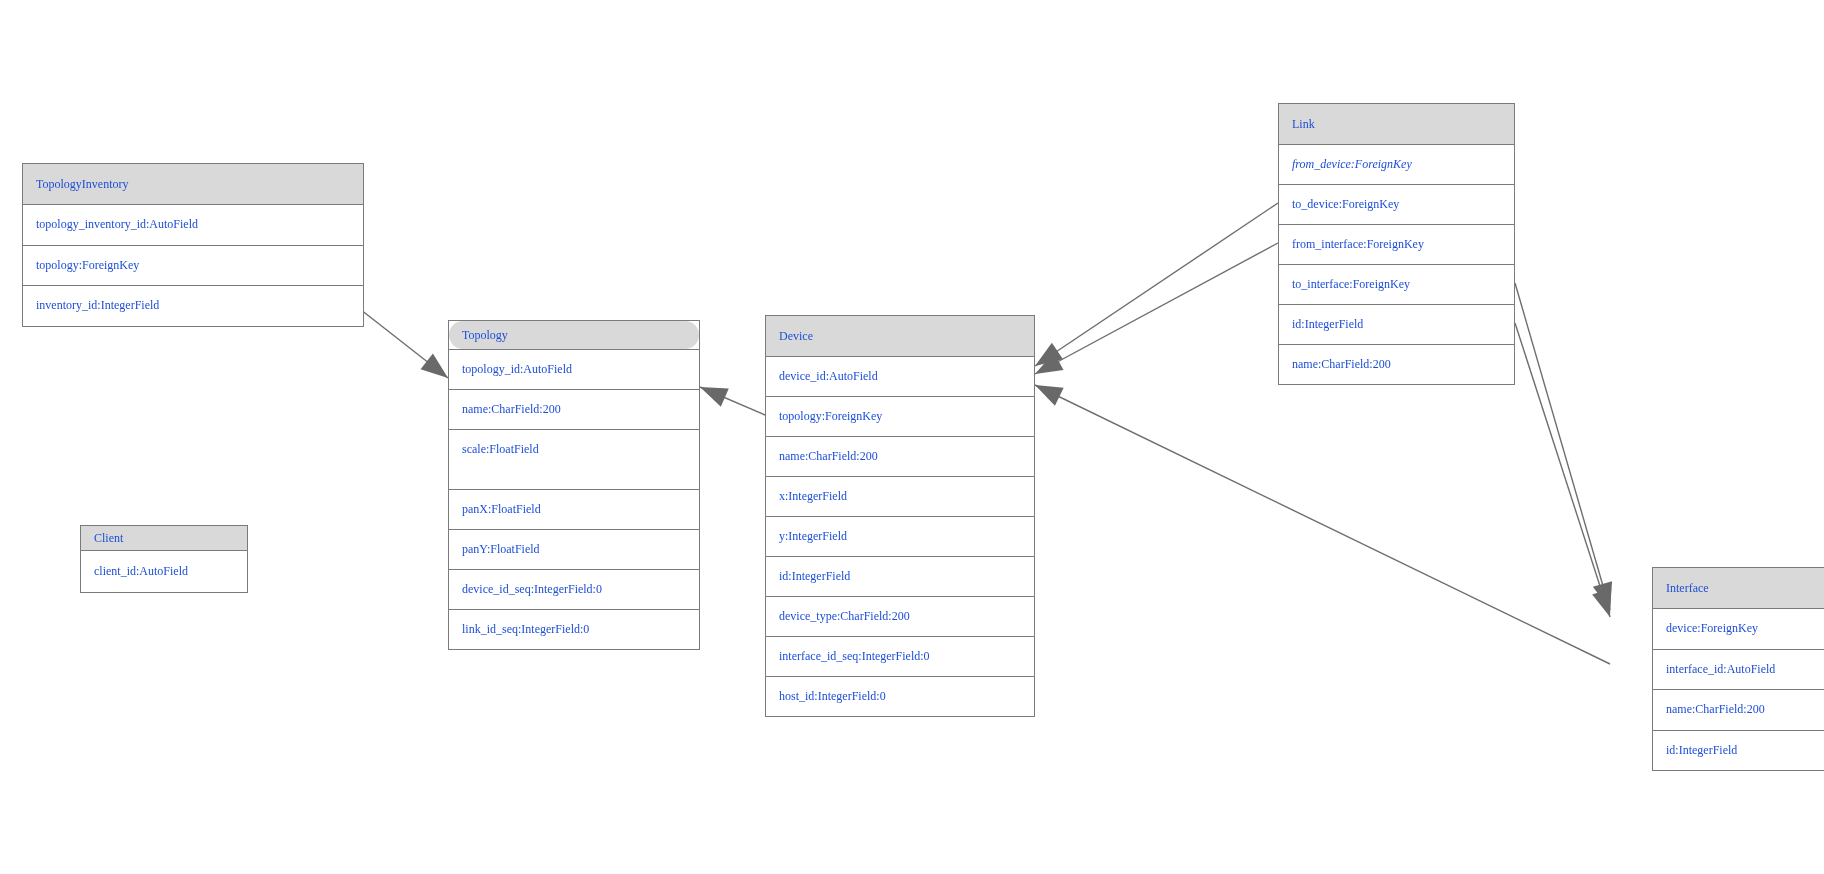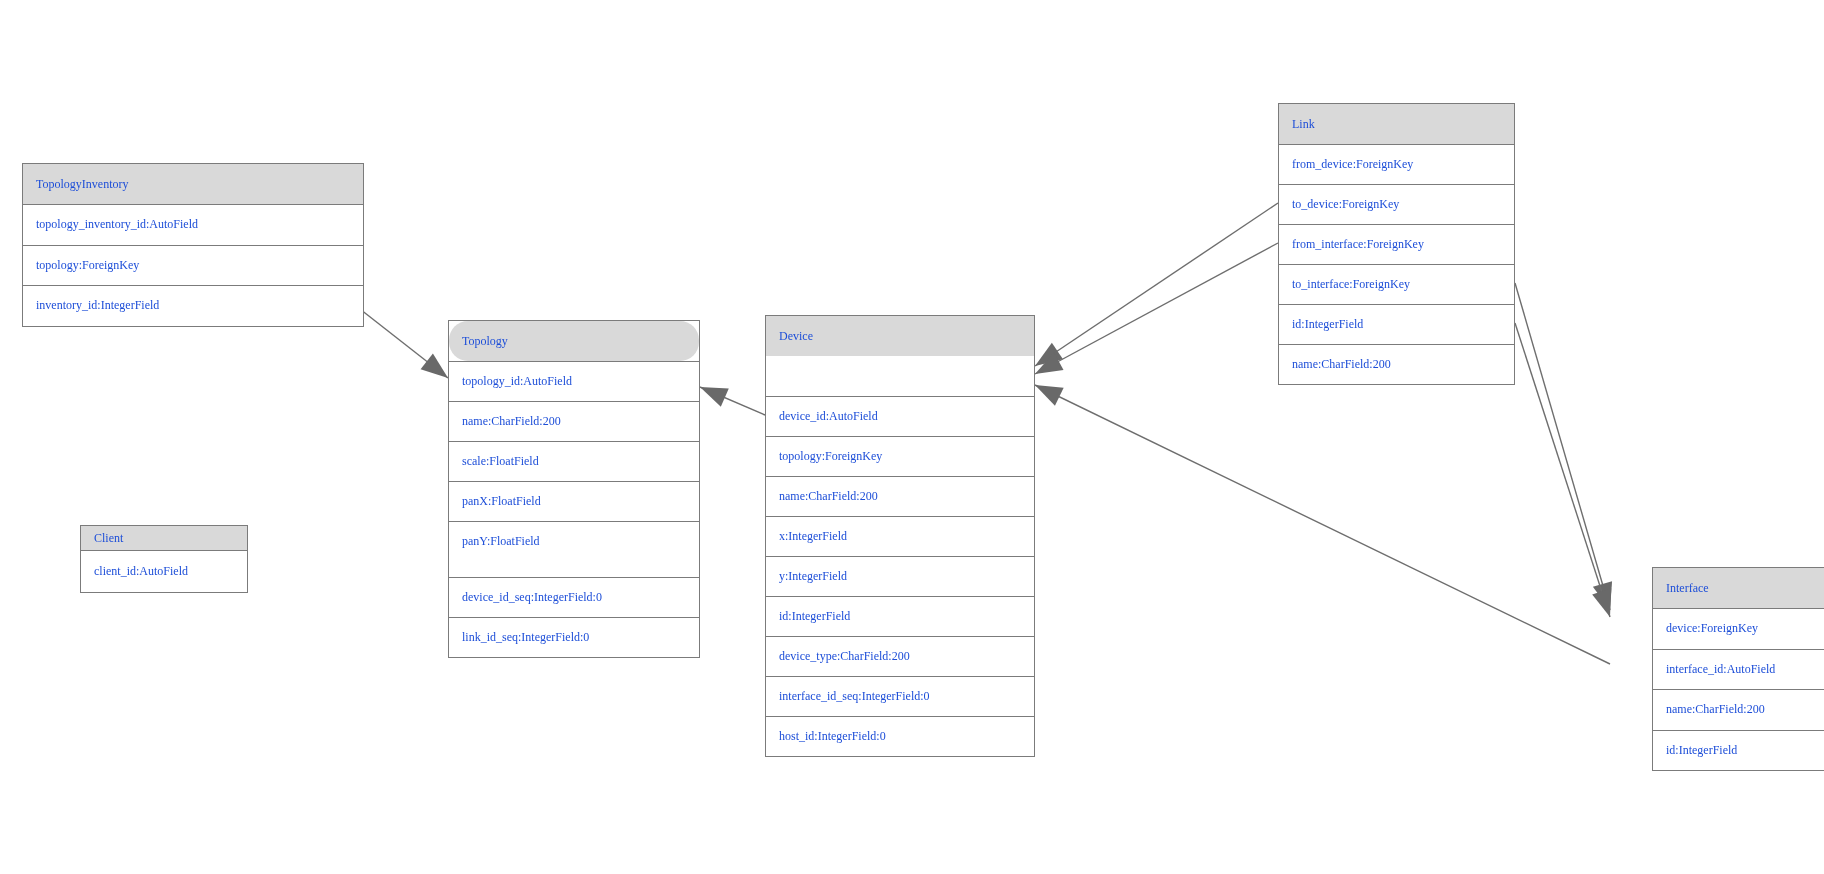--- a/index.html
+++ b/index.html
@@ -76,48 +76,48 @@
       <polygon points="1035,385 1063.656884069935,387.7898020364015 1054.9260397832716,405.7834775375892" fill="#696969"></polygon>
     </svg>
   <div id="tables-layer">
       <div class="er-table" style="left: 22px; top: 163px; width: 342px;">
         <div class="er-cell er-header" style="height: 40px;">TopologyInventory</div>
         <div class="er-cell er-row" style="height: 40.5px;">topology_inventory_id:AutoField</div>
         <div class="er-cell er-row" style="height: 40.5px;">topology:ForeignKey</div>
         <div class="er-cell er-row" style="height: 40.5px;">inventory_id:IntegerField</div>
       </div>
       <div class="er-table" style="left: 448px; top: 320px; width: 252px;">
-        <div class="er-cell er-header" style="height: 40px; border-radius: 19px;">Topology</div>
+        <div class="er-cell er-header" style="height: 28px; border-radius: 19px;">Topology</div>
         <div class="er-cell er-row" style="height: 40px;">topology_id:AutoField</div>
         <div class="er-cell er-row" style="height: 40px;">name:CharField:200</div>
         <div class="er-cell er-row" style="height: 40px;">scale:FloatField</div>
-        <div class="er-cell er-row" style="height: 40px;">panX:FloatField</div>
+        <div class="er-cell er-row" style="height: 40px; margin-top: 20px;">panX:FloatField</div>
         <div class="er-cell er-row" style="height: 40px;">panY:FloatField</div>
-        <div class="er-cell er-row" style="height: 40px; margin-top: 16px;">device_id_seq:IntegerField:0</div>
+        <div class="er-cell er-row" style="height: 40px;">device_id_seq:IntegerField:0</div>
         <div class="er-cell er-row" style="height: 40px;">link_id_seq:IntegerField:0</div>
       </div>
       <div class="er-table" style="left: 80px; top: 525px; width: 168px;">
         <div class="er-cell er-header" style="height: 24px;">Client</div>
         <div class="er-cell er-row" style="height: 42px;">client_id:AutoField</div>
       </div>
       <div class="er-table" style="left: 765px; top: 315px; width: 270px;">
         <div class="er-cell er-header" style="height: 40px;">Device</div>
-        <div class="er-cell er-row" style="height: 40px; margin-top: 40px;">device_id:AutoField</div>
+        <div class="er-cell er-row" style="height: 40px;">device_id:AutoField</div>
         <div class="er-cell er-row" style="height: 40px;">topology:ForeignKey</div>
         <div class="er-cell er-row" style="height: 40px;">name:CharField:200</div>
         <div class="er-cell er-row" style="height: 40px;">x:IntegerField</div>
         <div class="er-cell er-row" style="height: 40px;">y:IntegerField</div>
         <div class="er-cell er-row" style="height: 40px;">id:IntegerField</div>
         <div class="er-cell er-row" style="height: 40px;">device_type:CharField:200</div>
         <div class="er-cell er-row" style="height: 40px;">interface_id_seq:IntegerField:0</div>
         <div class="er-cell er-row" style="height: 40px;">host_id:IntegerField:0</div>
       </div>
       <div class="er-table" style="left: 1278px; top: 103px; width: 237px;">
         <div class="er-cell er-header" style="height: 40px;">Link</div>
-        <div class="er-cell er-row" style="height: 40px;">from_device:ForeignKey</div>
+        <div class="er-cell er-row" style="height: 40px; font-style: italic;">from_device:ForeignKey</div>
         <div class="er-cell er-row" style="height: 40px;">to_device:ForeignKey</div>
         <div class="er-cell er-row" style="height: 40px;">from_interface:ForeignKey</div>
         <div class="er-cell er-row" style="height: 40px;">to_interface:ForeignKey</div>
         <div class="er-cell er-row" style="height: 40px;">id:IntegerField</div>
         <div class="er-cell er-row" style="height: 40px;">name:CharField:200</div>
       </div>
       <div class="er-table" style="left: 1652px; top: 567px; width: 197px;">
         <div class="er-cell er-header" style="height: 40px;">Interface</div>
         <div class="er-cell er-row" style="height: 40.6px;">device:ForeignKey</div>
         <div class="er-cell er-row" style="height: 40.6px;">interface_id:AutoField</div>

